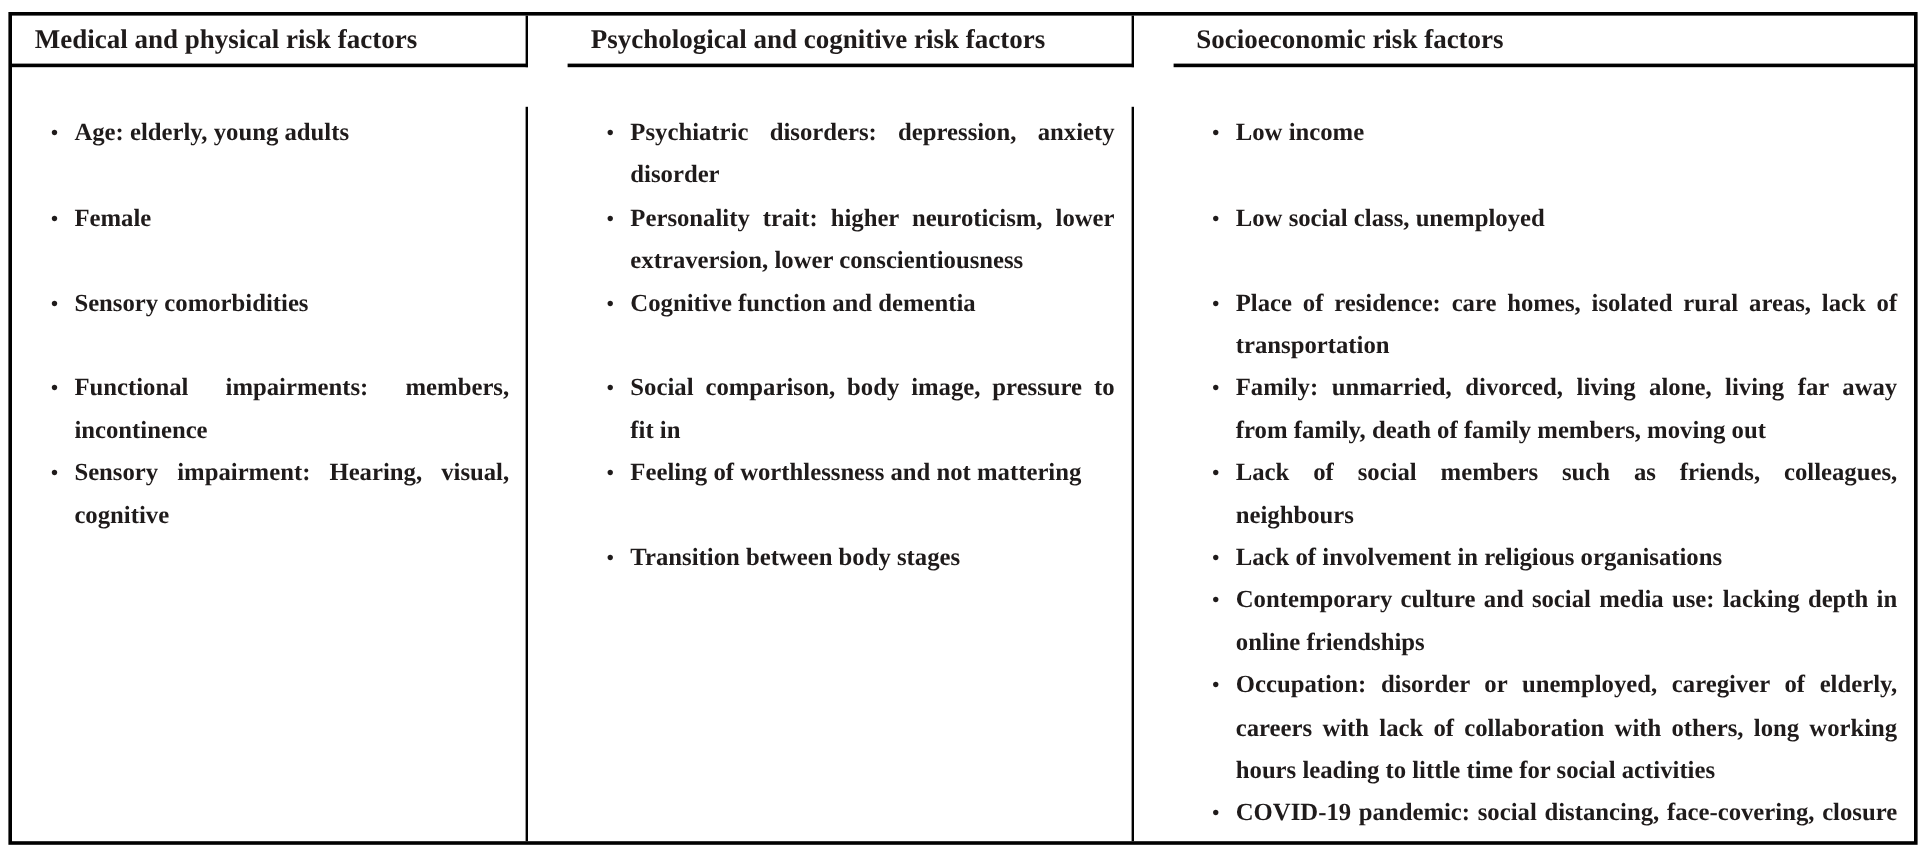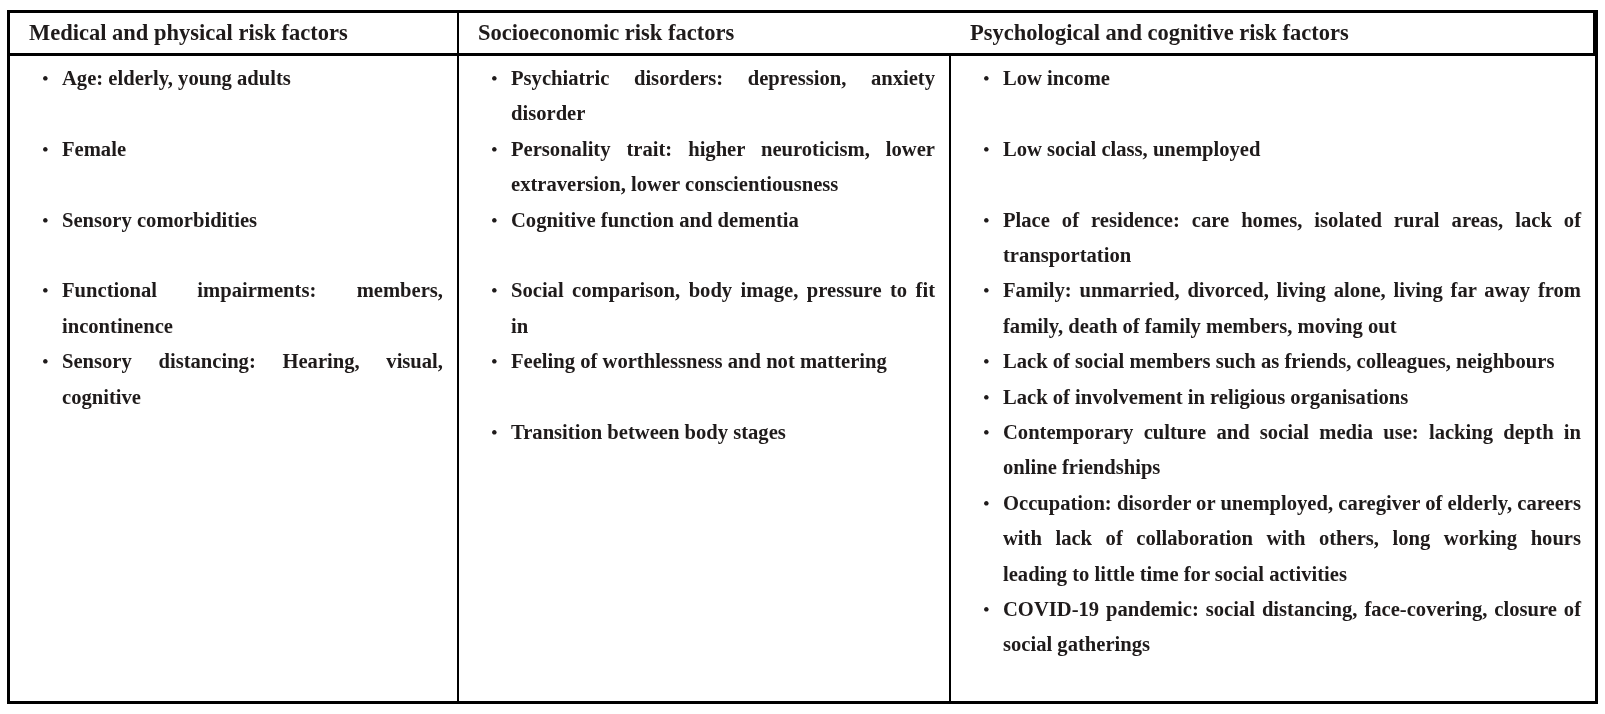--- a/index.html
+++ b/index.html
@@ -18,20 +18,21 @@
   }
   .risk-table {
     position: absolute;
     left: 7px; top: 10px;
     width: 1591px; height: 694px;
     border: 3px solid var(--border);
     display: grid;
     grid-template-columns: 449fr 492fr 644fr;
     grid-template-rows: 43px 1fr;
     background: var(--background);
+    gap: 33px;
   }
   .h-cell {
     grid-row: 1;
     border-right: 2.5px solid var(--border);
     border-bottom: 3px solid var(--border);
     font-size: 22.5px;
     font-weight: bold;
     padding: 7px 8px 0 19px;
     white-space: nowrap;
     overflow: hidden;
@@ -64,22 +65,22 @@
     text-align: justify;
     font-weight: bold;
   }
 </style>
 </head>
 <body>
 
 <div class="risk-table">
 
   <div class="h-cell">Medical and physical risk factors</div>
+  <div class="h-cell">Psychological and cognitive risk factors</div>
   <div class="h-cell last">Socioeconomic risk factors</div>
-  <div class="h-cell">Psychological and cognitive risk factors</div>
 
   <div class="b-cell">
     <ul>
       <li class="gap">
         <span class="bullet">•</span>
         <span class="text">Age: elderly, young adults</span>
       </li>
       <li class="gap">
         <span class="bullet">•</span>
         <span class="text">Female</span>
@@ -87,21 +88,21 @@
       <li class="gap">
         <span class="bullet">•</span>
         <span class="text">Sensory comorbidities</span>
       </li>
       <li>
         <span class="bullet">•</span>
         <span class="text">Functional impairments: members, incontinence</span>
       </li>
       <li>
         <span class="bullet">•</span>
-        <span class="text">Sensory distancing: Hearing, visual, cognitive</span>
+        <span class="text">Sensory impairment: Hearing, visual, cognitive</span>
       </li>
     </ul>
   </div>
 
   <div class="b-cell">
     <ul>
       <li>
         <span class="bullet">•</span>
         <span class="text">Psychiatric disorders: depression, anxiety disorder</span>
       </li>

